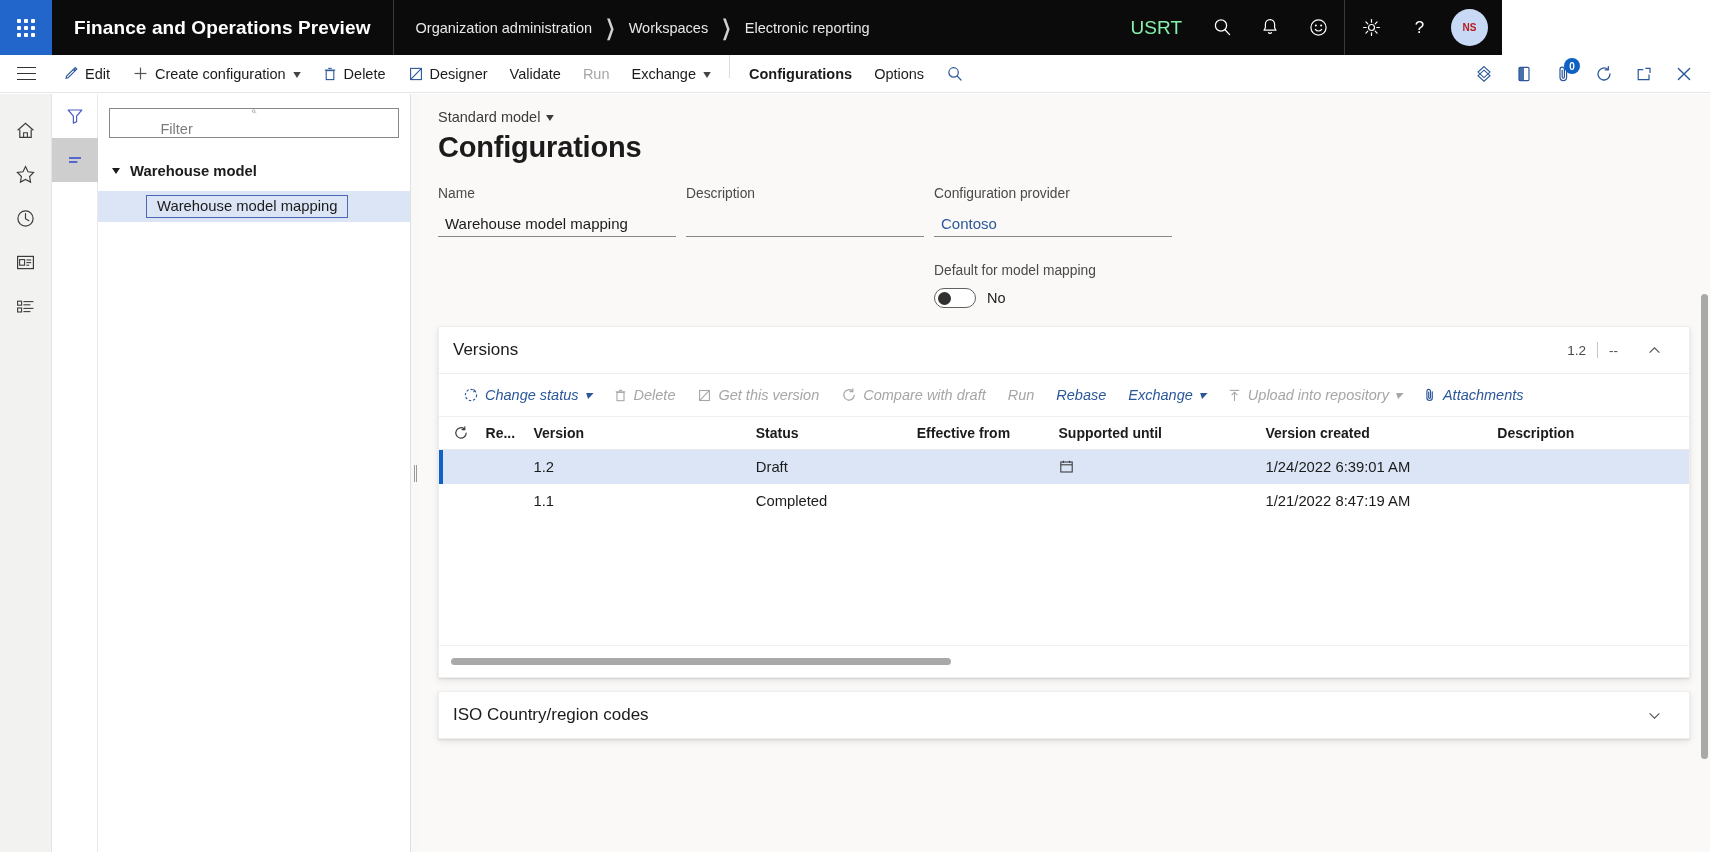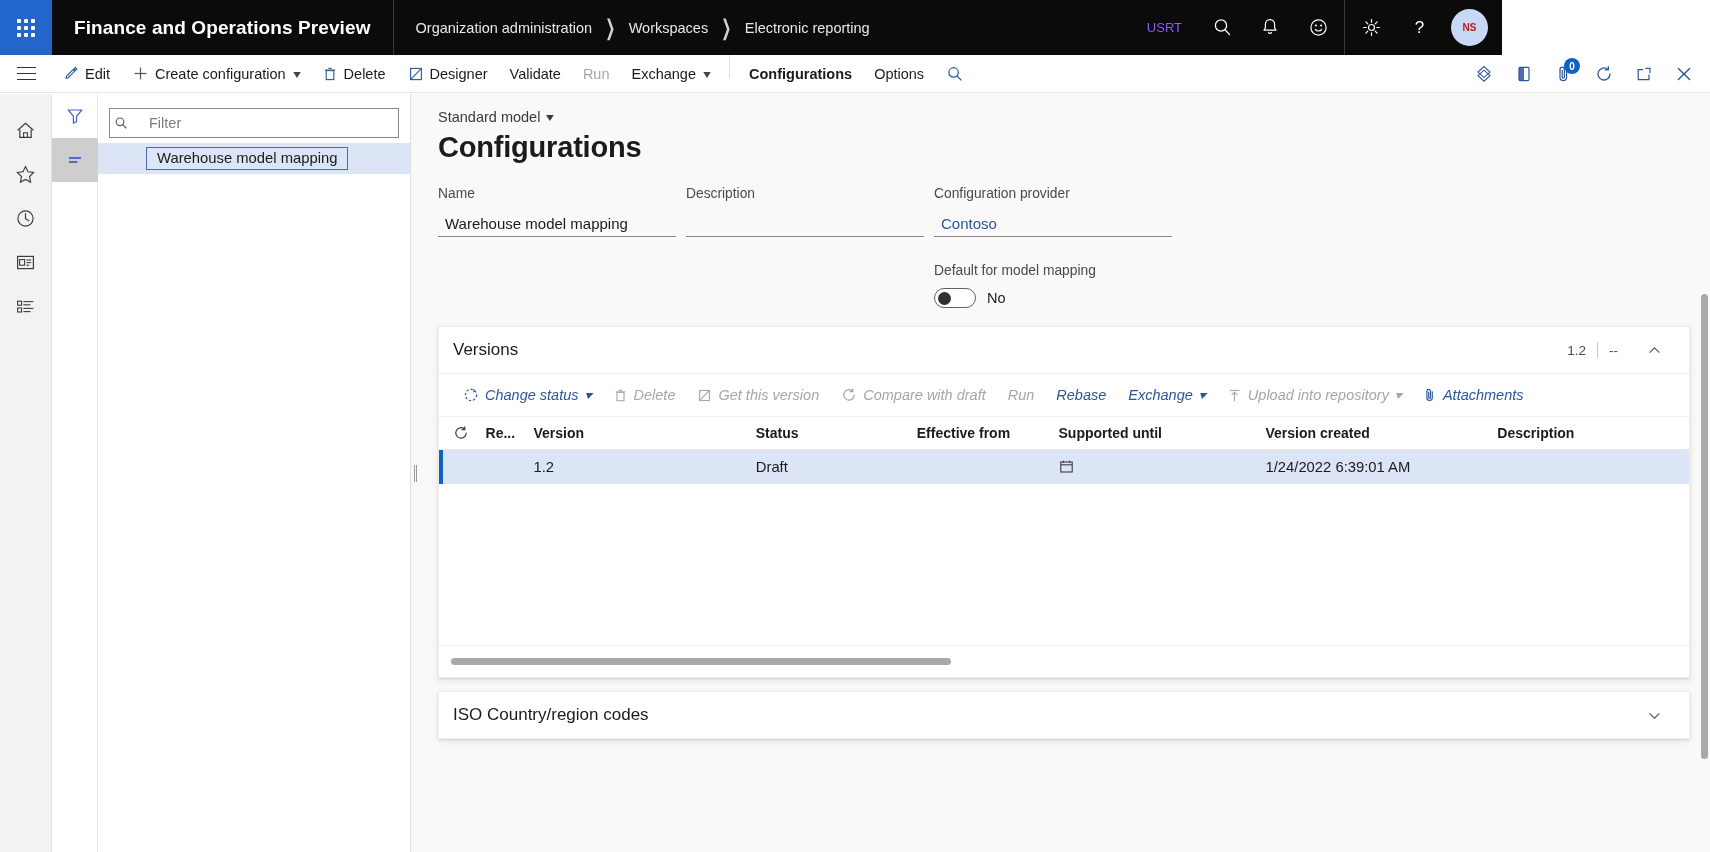--- a/index.html
+++ b/index.html
@@ -37,21 +37,21 @@
   }
   .breadcrumb .crumb { white-space: nowrap; cursor: pointer; }
   .breadcrumb .chev {
     font-size: 15px; color: #d0d0d0; font-weight: 300;
     transform: scaleY(1.45) scaleX(.8); display: inline-block;
   }
   .topright {
     margin-left: auto; display: flex; align-items: center; height: 55px;
   }
   .company {
-    color: #8b5cf6; font-size: 13px; padding: 0 16px; white-space: nowrap; cursor: pointer;
+    color: #86efac; font-size: 19px; padding: 0 16px; white-space: nowrap; cursor: pointer;
   }
   .ticon {
     width: 48px; height: 55px; display: flex; align-items: center; justify-content: center;
     cursor: pointer;
   }
   .ticon svg { display: block; }
   .topdiv2 { width: 1px; height: 55px; background: #3a3a3a; margin: 0 2px; }
   .avatar {
     width: 37px; height: 37px; border-radius: 50%;
     background: #c7d9f5; color: #b91c1c; font-size: 10px; font-weight: bold;
@@ -126,21 +126,21 @@
     display: flex; flex-direction: column; align-items: center;
   }
   .ttab {
     width: 46px; height: 44px; display: flex; align-items: center; justify-content: center;
     cursor: pointer;
   }
   .ttab.active { background: #cecece; }
   .treebody { flex: 1; padding: 14px 11px 0 11px; }
   .filterbox {
     height: 30px; border: 1px solid #8a8886; background: #fff;
-    display: flex; align-items: center; gap: 21px; padding: 0 4px;
+    display: flex; align-items: center; gap: 7px; padding: 0 25px; flex-direction: column;
   }
   .filterbox input {
     border: none; outline: none; font-size: 14.5px; color: #1b1b1b;
     font-family: "Liberation Sans", sans-serif; flex: 1; background: transparent;
   }
   .filterbox input::placeholder { color: #7c7c7c; }
 
   .treerow {
     display: flex; align-items: center; height: 30px; cursor: pointer;
   }
@@ -531,20 +531,24 @@
 
   <div class="treebody">
     <div class="filterbox">
       <svg width="14" height="14" viewBox="0 0 14 14">
         <circle cx="6" cy="5.8" r="3.8" fill="none" stroke="#555" stroke-width="1.1"></circle>
         <line x1="8.8" y1="8.6" x2="12" y2="12" stroke="#555" stroke-width="1.1" stroke-linecap="round"></line>
       </svg>
       <input type="text" placeholder="Filter" style="">
     </div>
 
+    <div class="treerow root">
+      <span class="tri"></span>
+      <span class="treelabel-root">Warehouse model</span>
+    </div>
 
     <div class="treerow child">
       <span class="child-chip">Warehouse model mapping</span>
     </div>
   </div>
 </div>
 
 <div class="splitter">
     <i></i>
   </div>
@@ -696,20 +700,30 @@
                 <rect x="1.8" y="3" width="11.4" height="10" fill="none" stroke="#3c3c3c" stroke-width="1.1"></rect>
                 <line x1="1.8" y1="5.8" x2="13.2" y2="5.8" stroke="#3c3c3c" stroke-width="1.1"></line>
                 <line x1="4.4" y1="1.8" x2="4.4" y2="4" stroke="#3c3c3c" stroke-width="1.1"></line>
                 <line x1="10.6" y1="1.8" x2="10.6" y2="4" stroke="#3c3c3c" stroke-width="1.1"></line>
               </svg>
             </span>
             <span class="c-vcr">1/24/2022 6:39:01 AM</span>
             <span class="c-des"></span>
           </div>
 
+          <div class="gtr">
+            <span class="gth-refresh"></span>
+            <span class="c-re"></span>
+            <span class="c-ver">1.1</span>
+            <span class="c-sta">Completed</span>
+            <span class="c-eff"></span>
+            <span class="c-sup"></span>
+            <span class="c-vcr">1/21/2022 8:47:19 AM</span>
+            <span class="c-des"></span>
+          </div>
         </div>
 
         <div class="gridscroll">
           <div class="hbar"></div>
         </div>
       </div>
     </div>
 
     
     <div class="csec">

